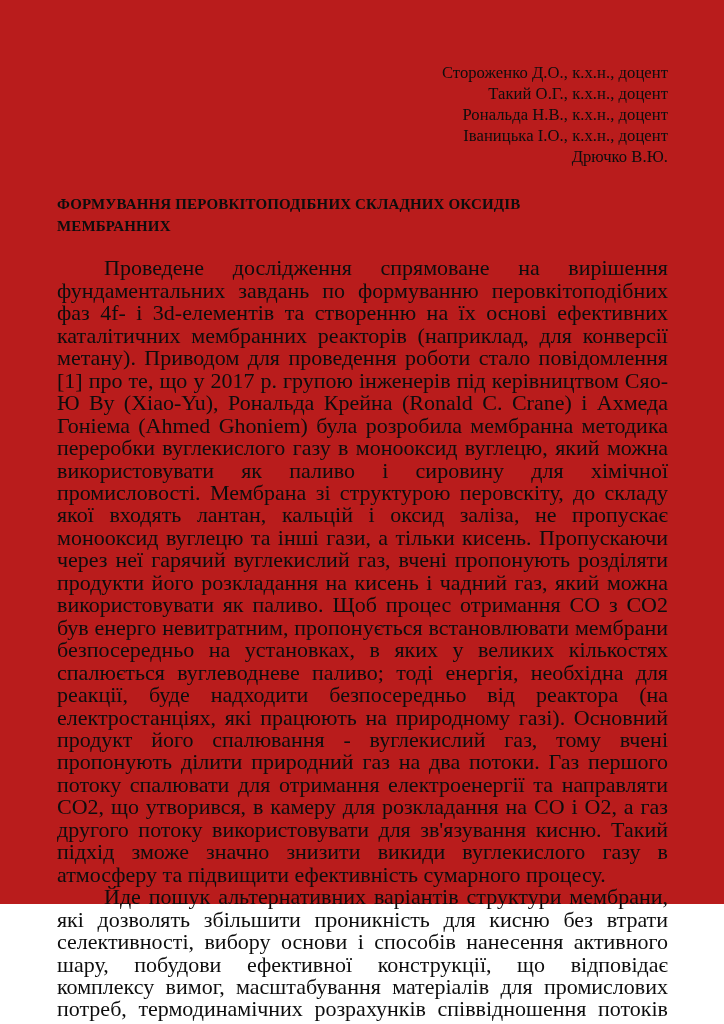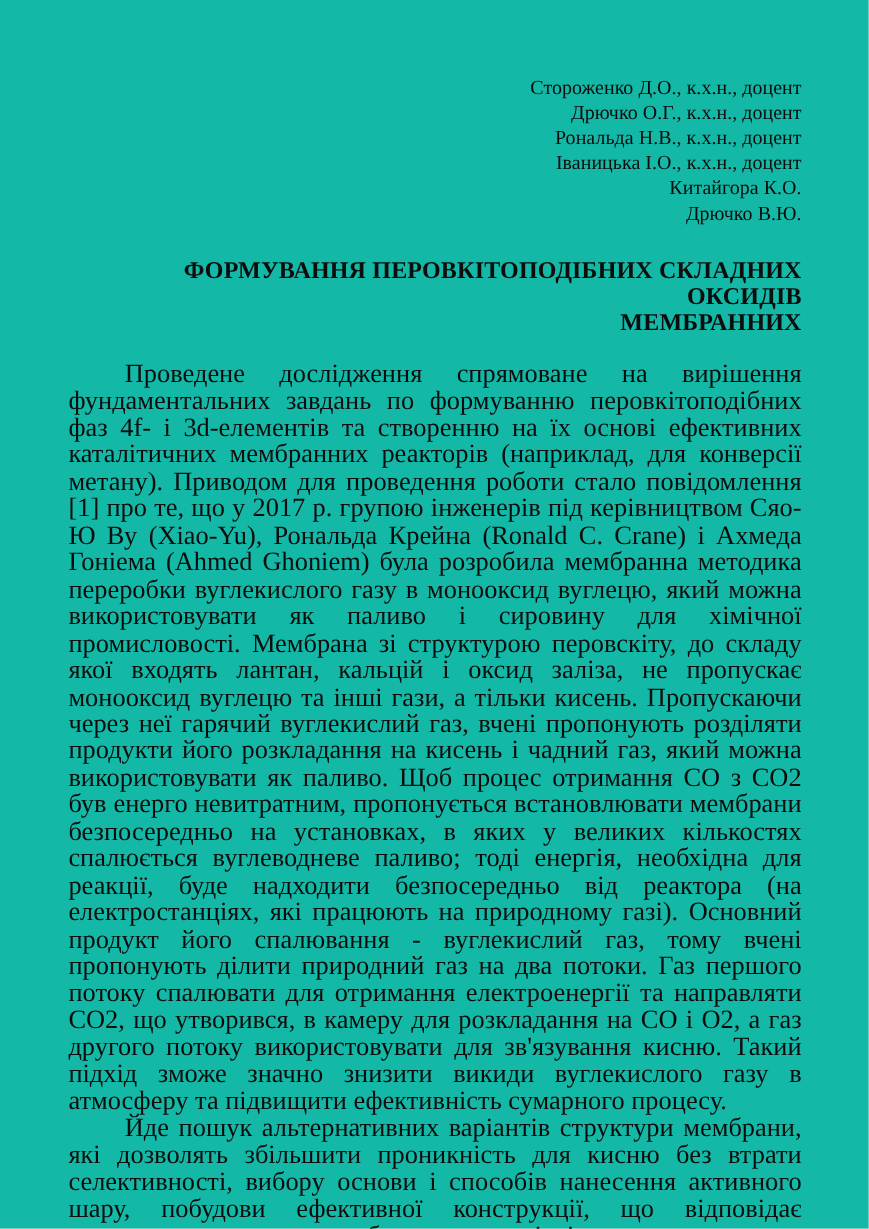--- a/index.html
+++ b/index.html
@@ -10,24 +10,24 @@
   body {
     width: 724px;
     height: 1024px;
     font-family: "Liberation Serif", "DejaVu Serif", serif;
     color: #0d0d0d;
     overflow: hidden;
   }
   .page {
     position: relative;
     width: 724px;
-    height: 1024px;
+    height: 904px;
     box-sizing: border-box;
     padding: 0;
-    background: #14b8a6;
+    background: #b91c1c;
   }
   .content {
     position: absolute;
     left: 57px;
     top: 62px;
     width: 611px;
   }
 
   
   .authors {
@@ -41,23 +41,23 @@
   }
   .affiliation {
     text-align: right;
     font-size: 16.6px;
     line-height: 21.1px;
   }
 
   
   .title-block {
     margin-top: 27px;
-    text-align: right;
+    text-align: left;
     font-weight: bold;
-    font-size: 20px;
+    font-size: 15px;
     line-height: 21.5px;
     letter-spacing: 0.15px;
   }
   .title-block .title-line {
     display: block;
   }
 
   
   .body-text {
     margin-top: 20px;
@@ -77,24 +77,23 @@
   }
 </style>
 </head>
 <body>
 
 <div class="page">
   <div class="content">
 
     <div class="authors">
       <div class="author-line">Стороженко Д.О., к.х.н., доцент</div>
-      <div class="author-line">Дрючко О.Г., к.х.н., доцент</div>
+      <div class="author-line">Такий О.Г., к.х.н., доцент</div>
       <div class="author-line">Рональда Н.В., к.х.н., доцент</div>
       <div class="author-line">Іваницька І.О., к.х.н., доцент</div>
-      <div class="author-line">Китайгора К.О.</div>
       <div class="author-line">Дрючко В.Ю.</div>
     </div>
 
 
     <div class="title-block">
       <span class="title-line">ФОРМУВАННЯ ПЕРОВКІТОПОДІБНИХ СКЛАДНИХ ОКСИДІВ</span>
       <span class="title-line">МЕМБРАННИХ</span>
     </div>
 
     <div class="body-text">

